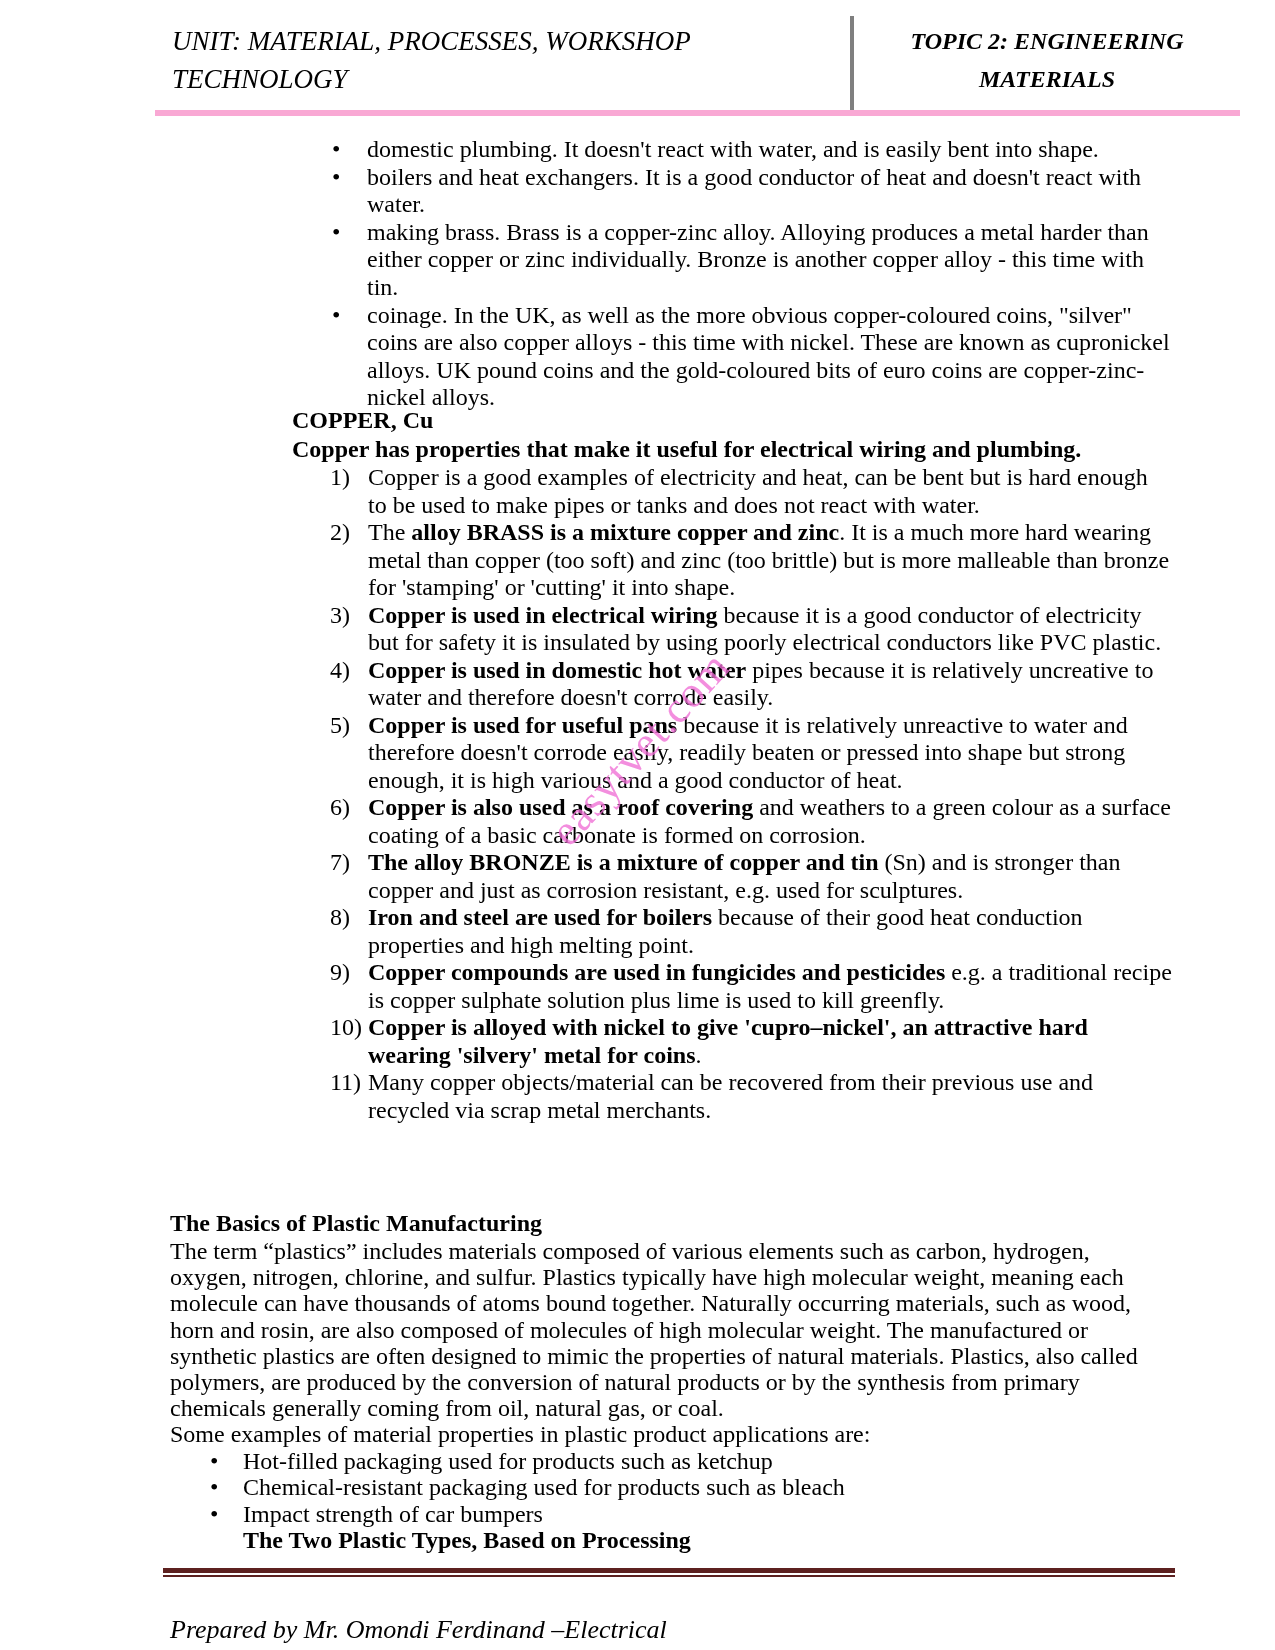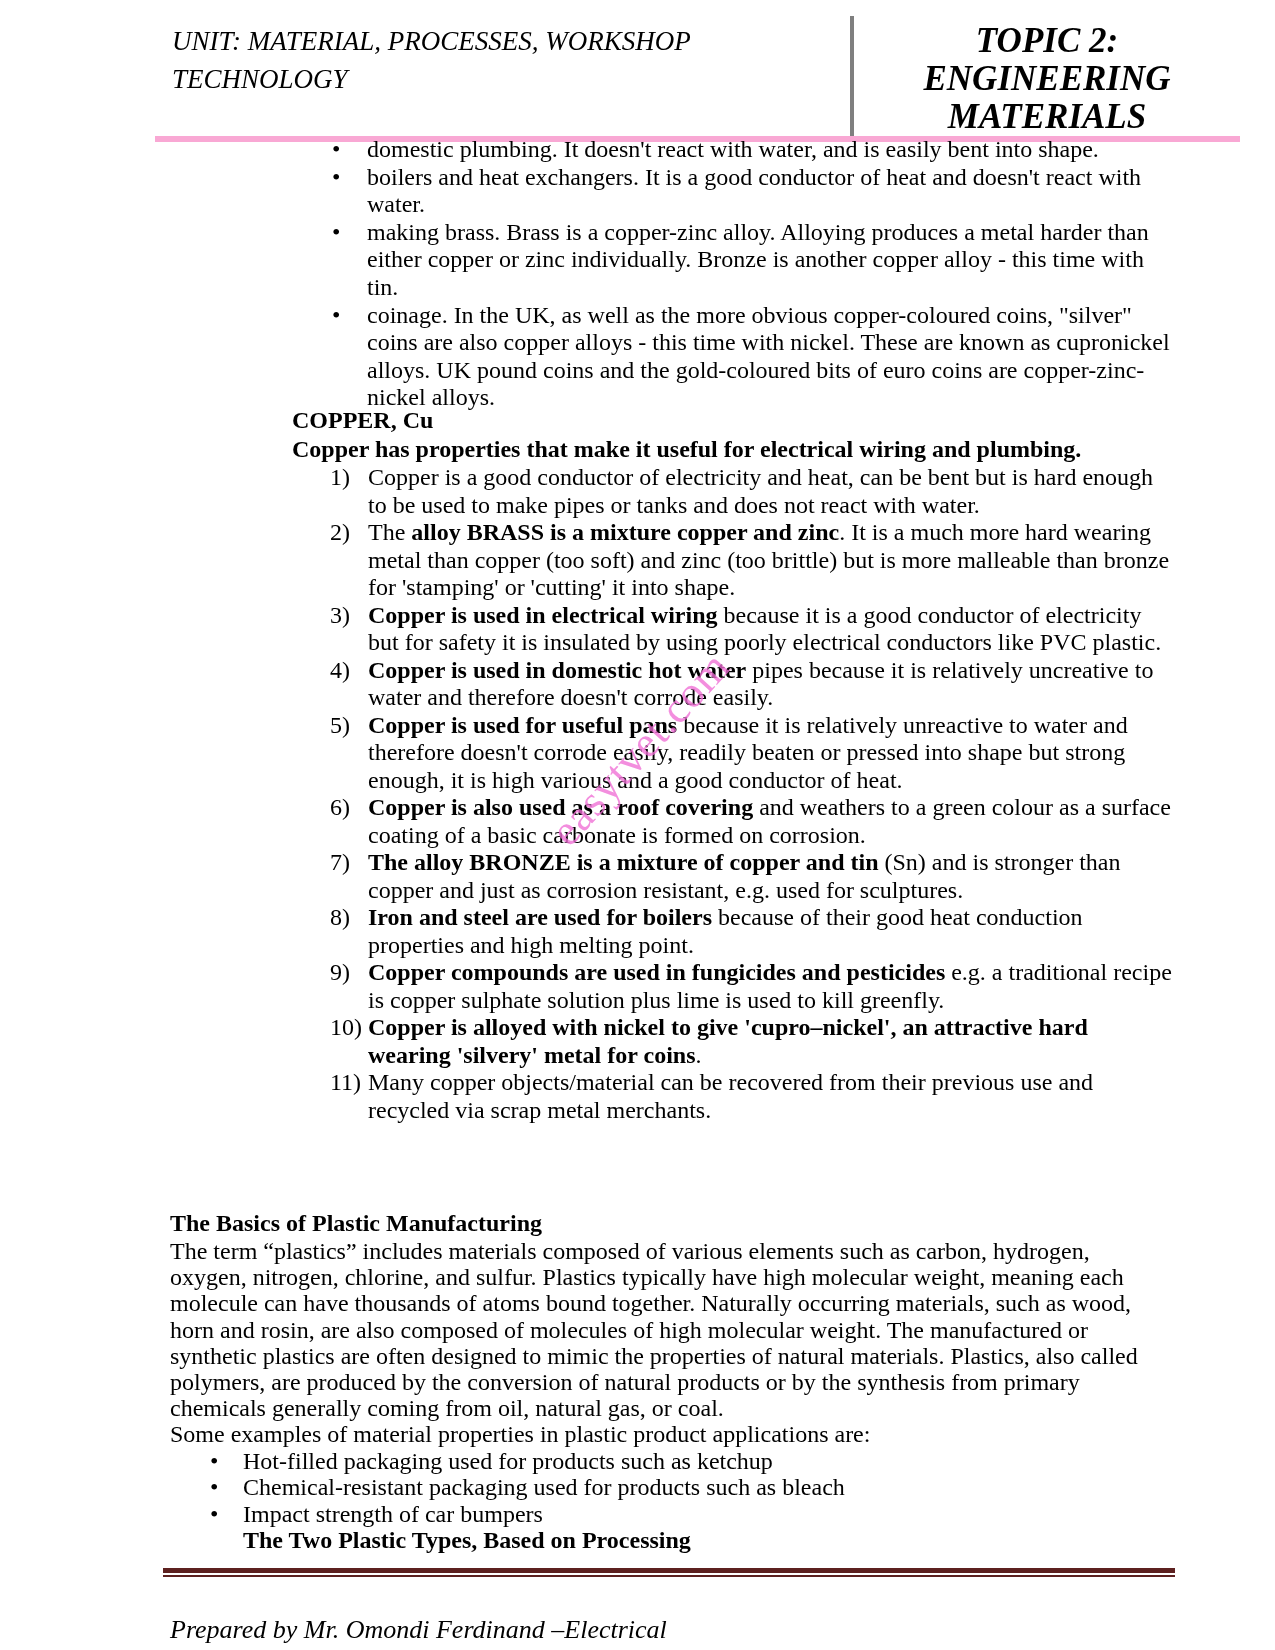--- a/index.html
+++ b/index.html
@@ -15,21 +15,21 @@
   }
   .header-left{
     box-sizing:border-box;width:695px;padding:6px 0 12px 17px;
     font-style:italic;font-size:27px;line-height:38px;
   }
   .header-left .wrapbox{max-width:640px;display:block;}
   .header-right{
     flex:1;border-left:4px solid #7f7f7f;
     display:flex;justify-content:center;
     text-align:center;font-style:italic;font-weight:bold;
-    font-size:35px;line-height:38px;padding-top:6px;
+    font-size:24px;line-height:38px;padding-top:6px;
   }
   .header-right .wrapbox{max-width:330px;display:block;}
 
   
   .top-bullets{position:absolute;left:330px;top:136px;width:842px;
     font-size:24px;line-height:27.6px;}
   .top-bullets ul{margin:0;padding:0;list-style:none;}
   .top-bullets li{position:relative;padding-left:37px;}
   .dot::before{content:"\2022";position:absolute;left:2px;top:0;}
 
@@ -90,21 +90,21 @@
       <li><span class="dot"></span><span>boilers and heat exchangers. It is a good conductor of heat and doesn't react with water.</span></li>
       <li><span class="dot"></span><span>making brass. Brass is a copper-zinc alloy. Alloying produces a metal harder than either copper or zinc individually. Bronze is another copper alloy - this time with tin.</span></li>
       <li><span class="dot"></span><span>coinage. In the UK, as well as the more obvious copper-coloured coins, "silver" coins are also copper alloys - this time with nickel. These are known as cupronickel alloys. UK pound coins and the gold-coloured bits of euro coins are copper-zinc-nickel alloys.</span></li>
     </ul>
   </div>
 
   <div class="copper">
     <p class="heading">COPPER, Cu</p>
     <p class="intro">Copper has properties that make it useful for electrical wiring and plumbing.</p>
     <ol>
-      <li><span class="num">1)</span><span>Copper is a good conductor of electricity and heat, can be bent but is hard enough to be used to make pipes or tanks and does not react with water.</span><span class="b"></span><span></span></li>
+      <li><span class="num">1)</span><span>Copper is a good examples of electricity and heat, can be bent but is hard enough to be used to make pipes or tanks and does not react with water.</span><span class="b"></span><span></span></li>
       <li><span class="num">2)</span><span>The </span><span class="b">alloy BRASS is a mixture copper and zinc</span><span>. It is a much more hard wearing metal than copper (too soft) and zinc (too brittle) but is more malleable than bronze for 'stamping' or 'cutting' it into shape.</span></li>
       <li><span class="num">3)</span><span></span><span class="b">Copper is used in electrical wiring</span><span> because it is a good conductor of electricity but for safety it is insulated by using poorly electrical conductors like PVC plastic.</span></li>
       <li><span class="num">4)</span><span></span><span class="b">Copper is used in domestic hot water</span><span> pipes because it is relatively uncreative to water and therefore doesn't corrode easily.</span></li>
       <li><span class="num">5)</span><span></span><span class="b">Copper is used for useful pans</span><span> because it is relatively unreactive to water and therefore doesn't corrode easily, readily beaten or pressed into shape but strong enough, it is high various and a good conductor of heat.</span></li>
       <li><span class="num">6)</span><span></span><span class="b">Copper is also used as a roof covering</span><span> and weathers to a green colour as a surface coating of a basic carbonate is formed on corrosion.</span></li>
       <li><span class="num">7)</span><span></span><span class="b">The alloy BRONZE is a mixture of copper and tin</span><span> (Sn) and is stronger than copper and just as corrosion resistant, e.g. used for sculptures.</span></li>
       <li><span class="num">8)</span><span></span><span class="b">Iron and steel are used for boilers</span><span> because of their good heat conduction properties and high melting point.</span></li>
       <li><span class="num">9)</span><span></span><span class="b">Copper compounds are used in fungicides and pesticides</span><span> e.g. a traditional recipe is copper sulphate solution plus lime is used to kill greenfly.</span></li>
       <li><span class="num">10)</span><span></span><span class="b">Copper is alloyed with nickel to give 'cupro–nickel', an attractive hard wearing 'silvery' metal for coins</span><span>.</span></li>
       <li><span class="num">11)</span><span>Many copper objects/material can be recovered from their previous use and recycled via scrap metal merchants.</span><span class="b"></span><span></span></li>

